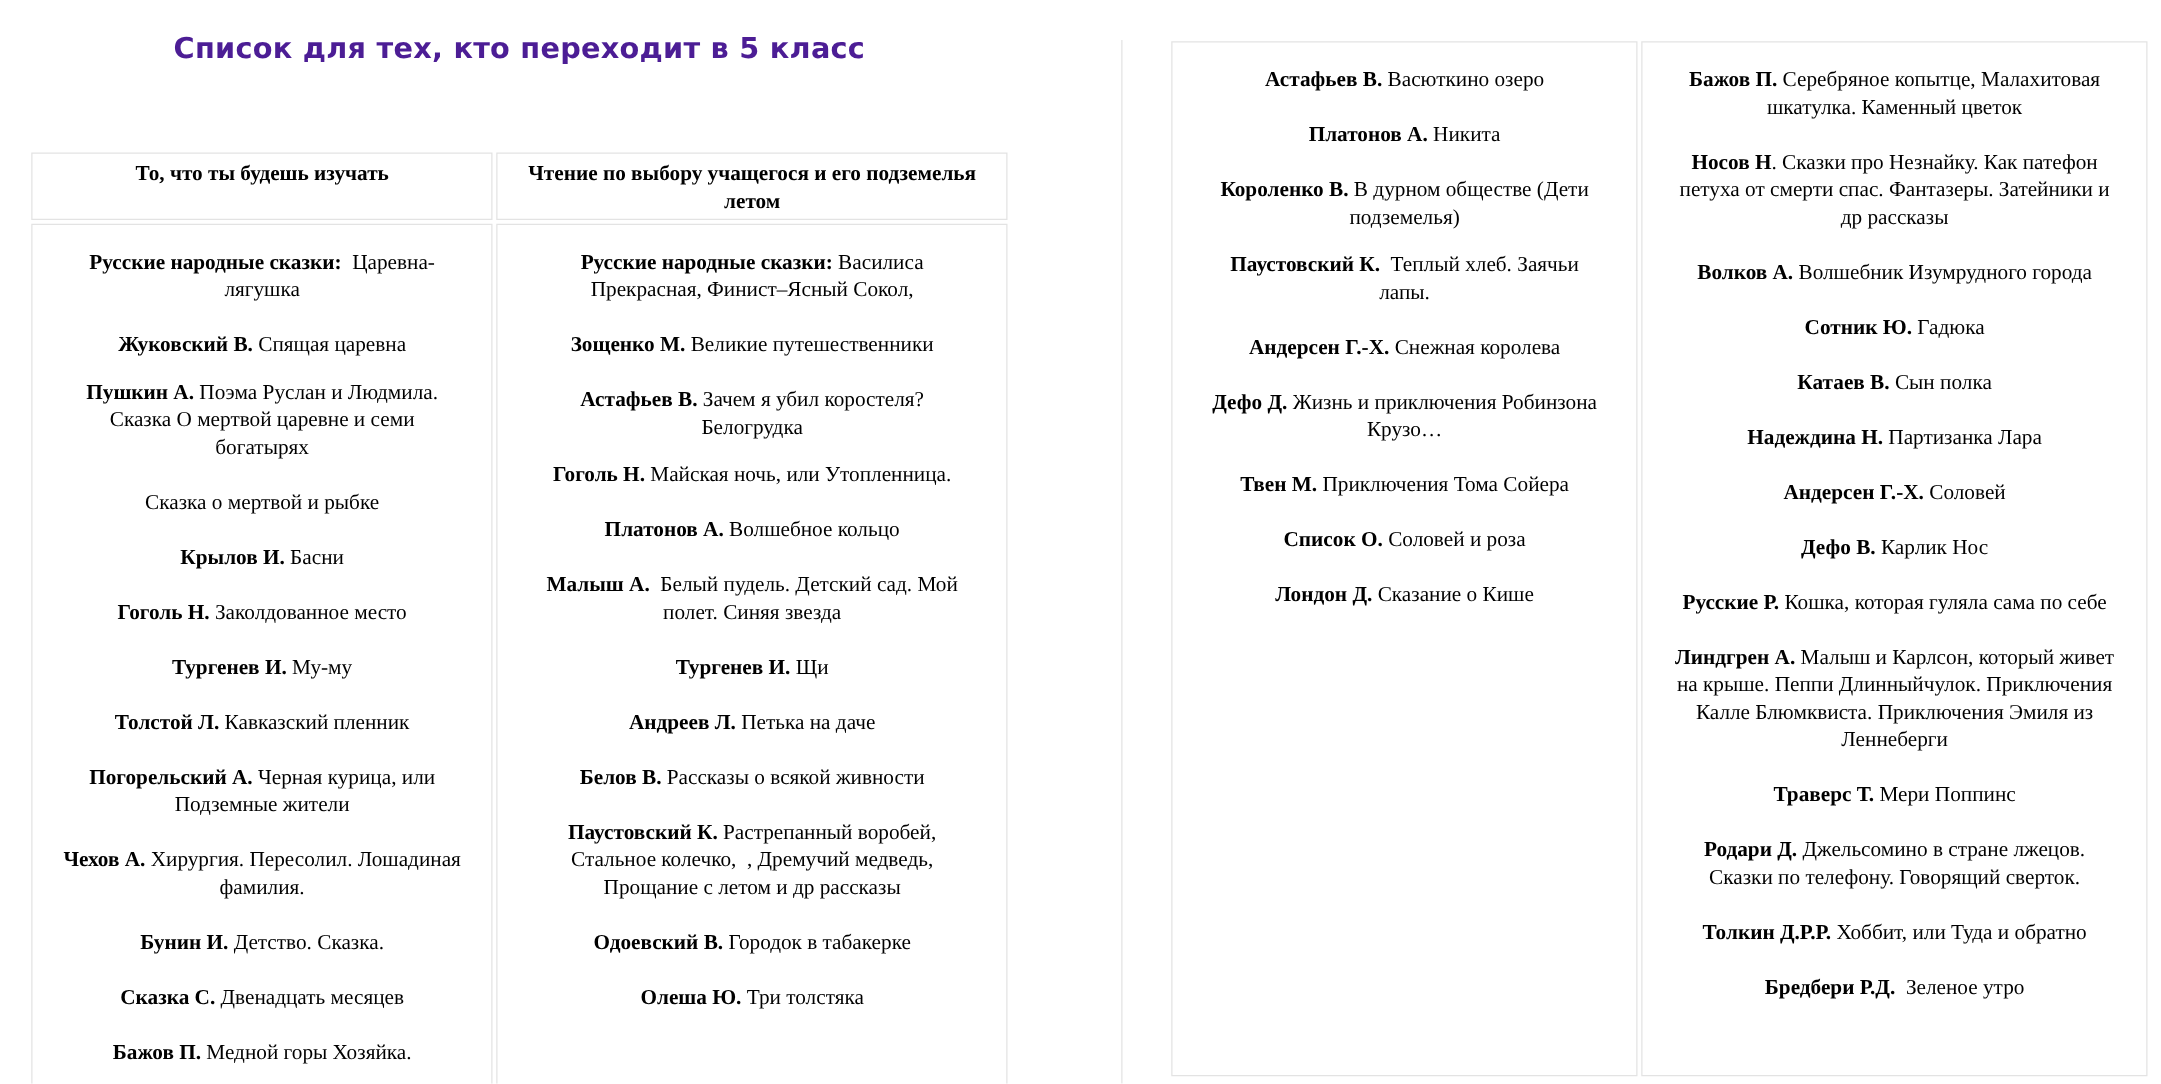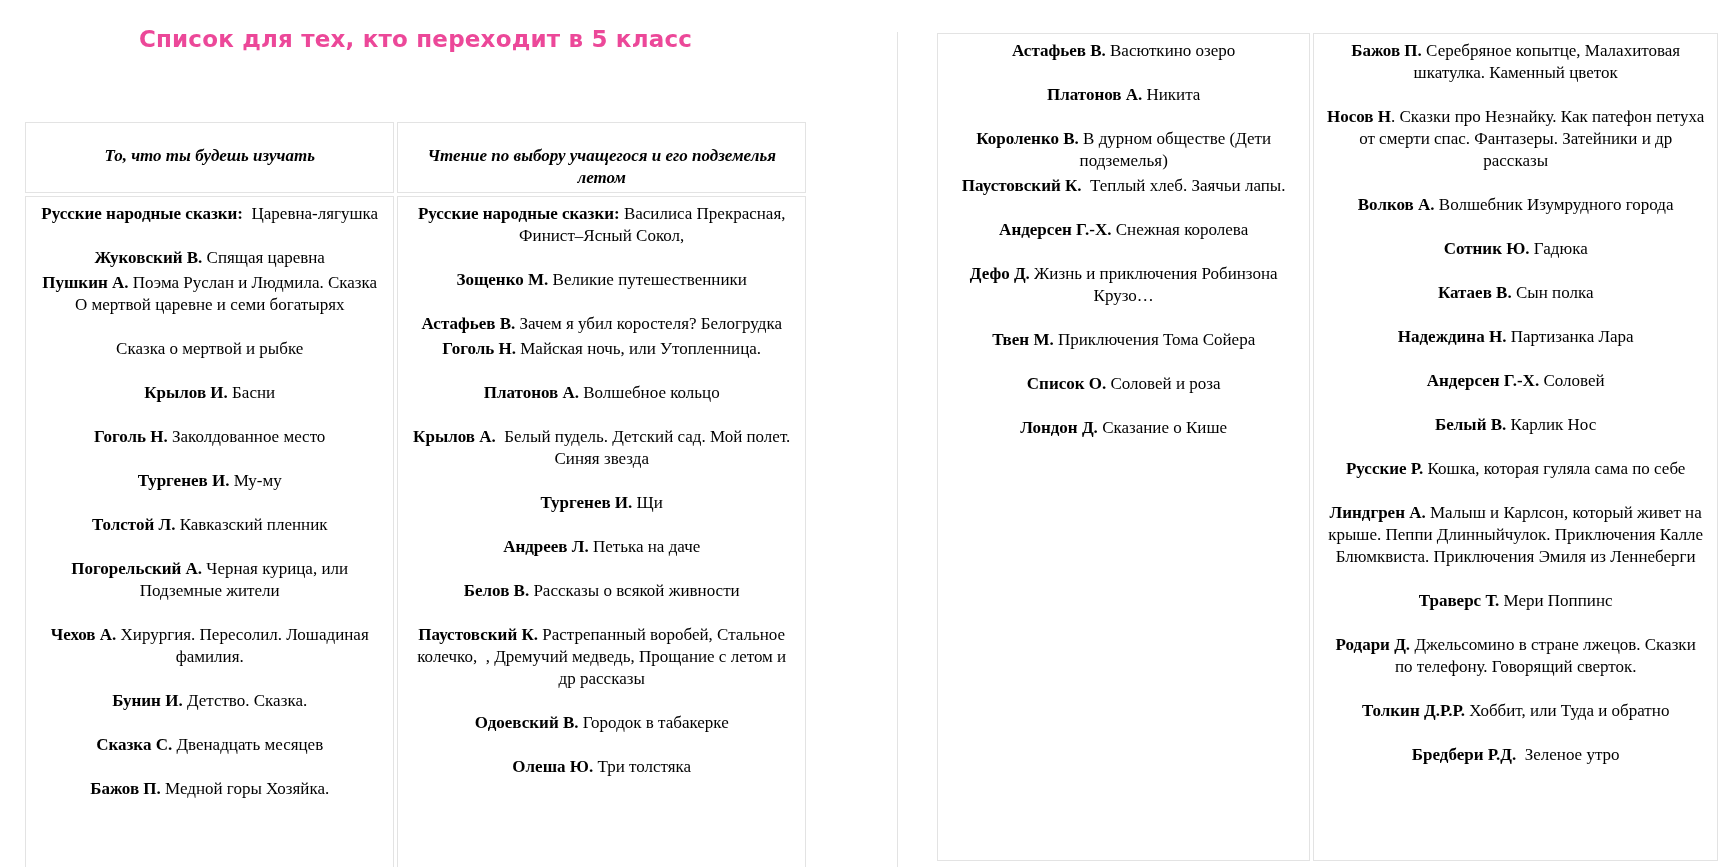--- a/index.html
+++ b/index.html
@@ -14,45 +14,45 @@
   }
   .doc-title {
     position: absolute;
     left: 25px;
     top: 26px;
     width: 781px;
     text-align: center;
     font-family: "DejaVu Sans", "Liberation Sans", sans-serif;
     font-weight: bold;
     font-size: 23px;
-    color: #ec4899;
+    color: #4c1d95;
     letter-spacing: 0.2px;
   }
   table.rl {
     position: absolute;
     border-collapse: separate;
     border-spacing: 3px;
     table-layout: fixed;
   }
   table.rl td {
     border: 1px solid #e3e3e3;
     vertical-align: top;
     text-align: center;
     font-size: 17px;
     line-height: 22px;
     padding: 3px 8px;
     overflow: hidden;
   }
   .t1 { left: 22px; top: 119px; width: 787px; }
-  .t1 td.hdr { font-weight: bold; height: 42px; padding-top: 22px; font-style: italic; }
+  .t1 td.hdr { font-weight: bold; height: 42px; padding-top: 5px; }
   .t1 td.body-cell { height: 684px; }
   .t2 { left: 934px; top: 30px; width: 787px; }
   .t2 td.body-cell { height: 820px; }
   .entry { margin: 0 0 22px 0; }
-  .entry p { margin: 3px; }
+  .entry p { margin: 16px; }
   .entry b { font-weight: bold; }
   .vline {
     position: absolute;
     left: 897px;
     top: 32px;
     width: 1px;
     height: 835px;
     background: #e3e3e3;
   }
 </style>
@@ -121,21 +121,21 @@
               <p><b>Зощенко М.</b> Великие путешественники</p>
             </div>
             <div class="entry">
               <p><b>Астафьев В.</b> Зачем я убил коростеля? Белогрудка</p>
               <p><b>Гоголь Н.</b> Майская ночь, или Утопленница.</p>
             </div>
             <div class="entry">
               <p><b>Платонов А.</b> Волшебное кольцо</p>
             </div>
             <div class="entry">
-              <p><b>Крылов А.</b> &nbsp;Белый пудель. Детский сад. Мой полет. Синяя звезда</p>
+              <p><b>Малыш А.</b> &nbsp;Белый пудель. Детский сад. Мой полет. Синяя звезда</p>
             </div>
             <div class="entry">
               <p><b>Тургенев И.</b> Щи</p>
             </div>
             <div class="entry">
               <p><b>Андреев Л.</b> Петька на даче</p>
             </div>
             <div class="entry">
               <p><b>Белов В.</b> Рассказы о всякой живности</p>
             </div>
@@ -205,21 +205,21 @@
             <div class="entry">
               <p><b>Катаев В.</b> Сын полка</p>
             </div>
             <div class="entry">
               <p><b>Надеждина Н.</b> Партизанка Лара</p>
             </div>
             <div class="entry">
               <p><b>Андерсен Г.-Х.</b> Соловей</p>
             </div>
             <div class="entry">
-              <p><b>Белый В.</b> Карлик Нос</p>
+              <p><b>Дефо В.</b> Карлик Нос</p>
             </div>
             <div class="entry">
               <p><b>Русские Р.</b> Кошка, которая гуляла сама по себе</p>
             </div>
             <div class="entry">
               <p><b>Линдгрен А.</b> Малыш и Карлсон, который живет на крыше. Пеппи Длинныйчулок. Приключения Калле Блюмквиста. Приключения Эмиля из Леннеберги</p>
             </div>
             <div class="entry">
               <p><b>Траверс Т.</b> Мери Поппинс</p>
             </div>

